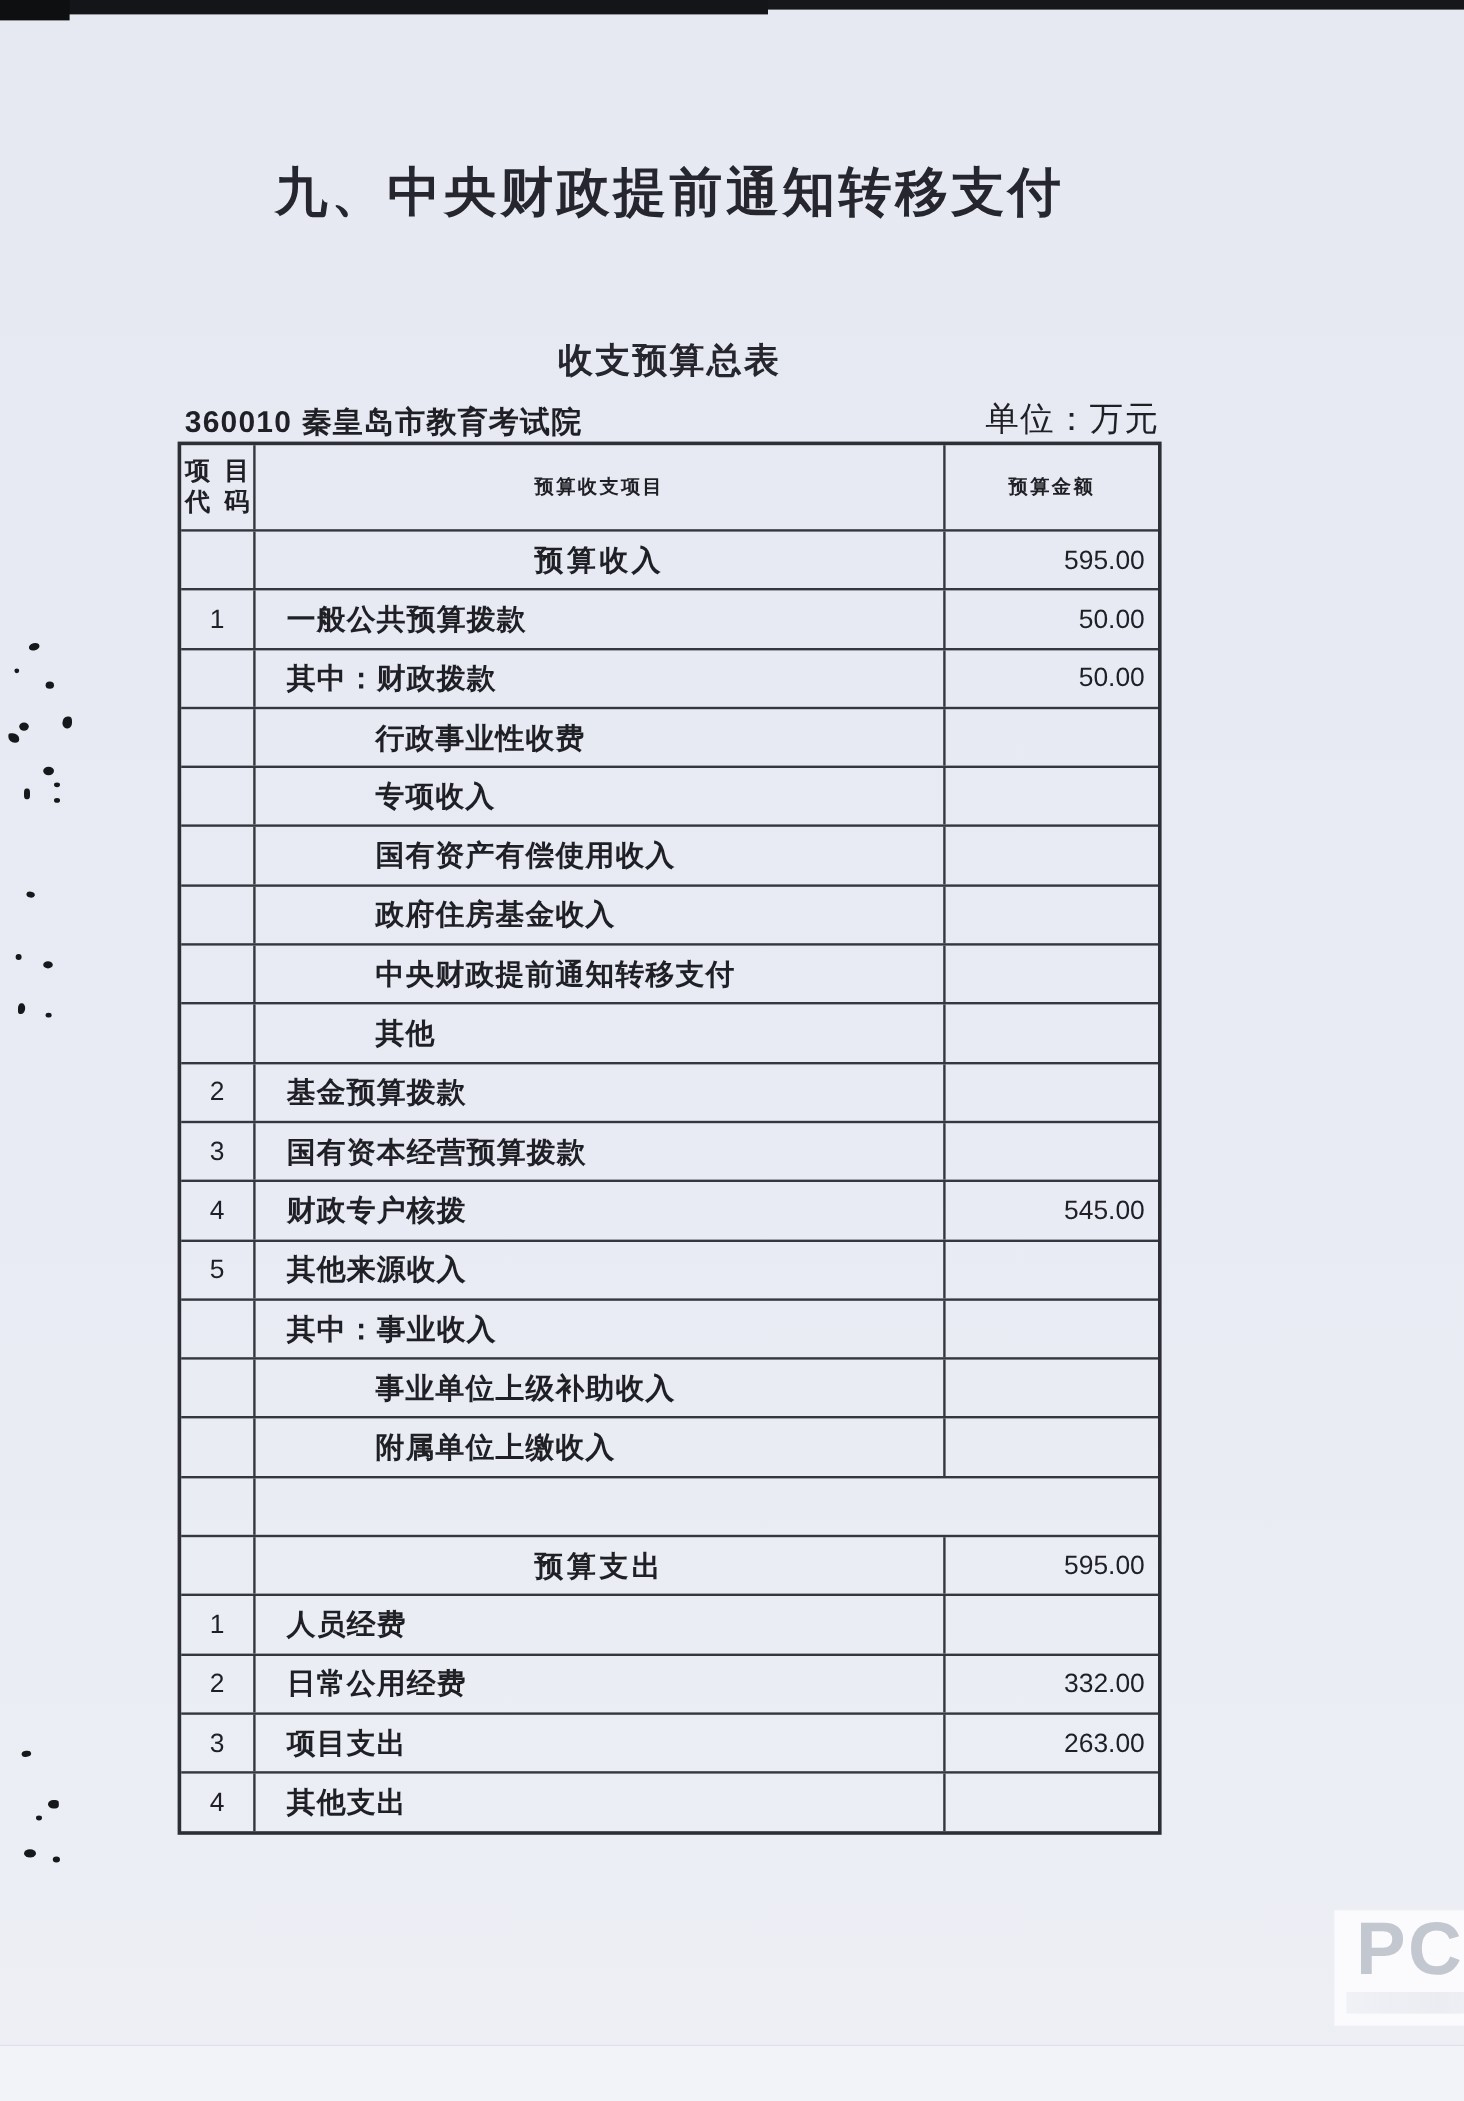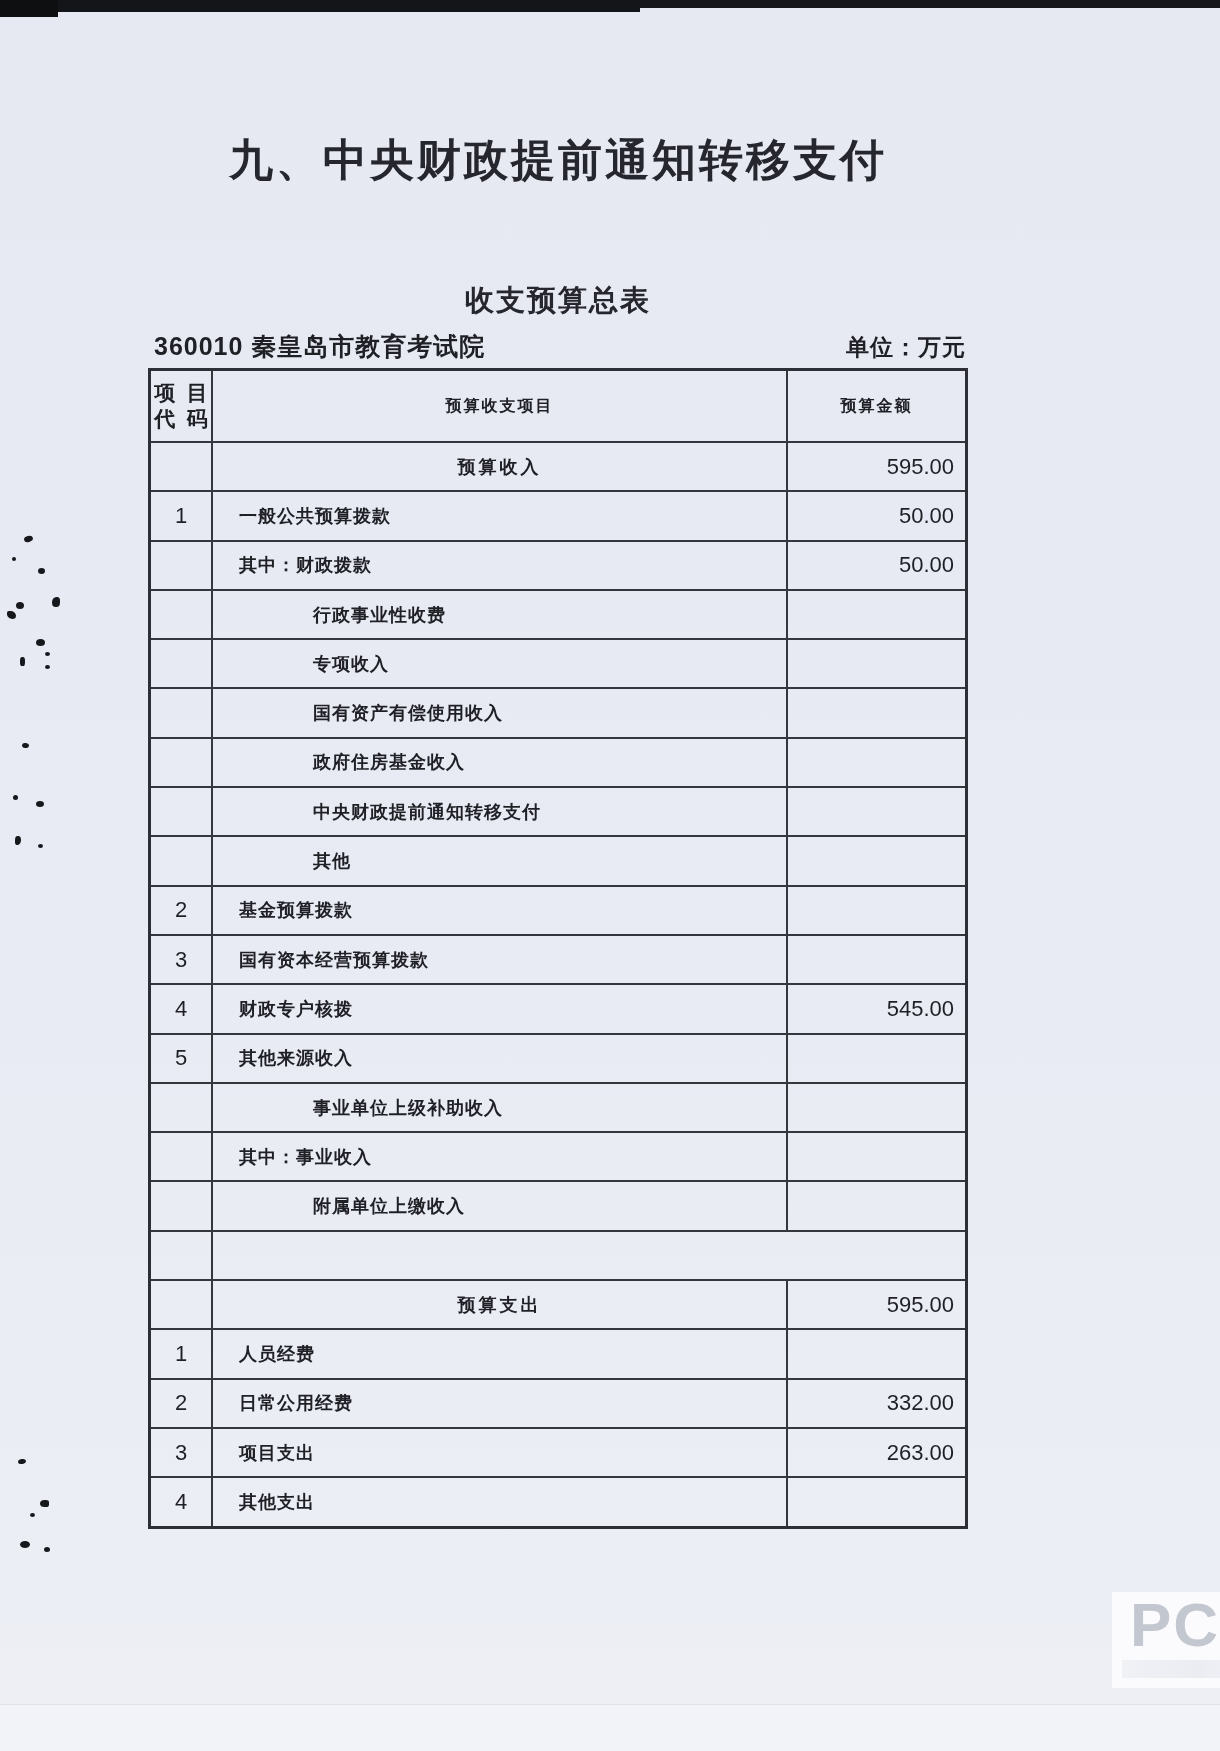--- a/index.html
+++ b/index.html
@@ -43,35 +43,35 @@
   .subtitle{
     position:absolute;top:281px;left:0;width:820px;
     text-align:center;font-size:29px;font-weight:700;letter-spacing:2px;
     color:#26272e;
   }
   .meta{
     position:absolute;top:330px;left:0;width:820px;
     display:flex;justify-content:space-between;align-items:flex-end;
   }
   .meta .org{font-size:25px;font-weight:700;letter-spacing:1px;padding-left:6px;}
-  .meta .unit{font-size:23px;font-weight:700;letter-spacing:1px;padding-right:2px;}
+  .meta .unit{font-size:28px;font-weight:400;letter-spacing:1px;padding-right:2px;}
   
   .budget-table{
     position:absolute;top:368px;left:0;width:814px;
     border:3px solid #2e2f36;
     background:transparent;
   }
   .trow{
     display:grid;grid-template-columns:62px 575px 1fr;
     height:47.3px;border-top:2px solid #35373f;
   }
   .trow.header{height:70px;border-top:none;}
   .cell{display:flex;align-items:center;overflow:hidden;}
   .c1{border-right:2px solid #35373f;justify-content:center;font-size:22px;}
-  .c2{border-right:2px solid #35373f;font-size:18px;font-weight:700;letter-spacing:1px;}
+  .c2{border-right:2px solid #35373f;font-size:24px;font-weight:700;letter-spacing:1px;}
   .c3{justify-content:flex-end;padding-right:11px;font-size:22px;}
   .header .c1{flex-direction:column;justify-content:center;font-weight:700;font-size:21px;line-height:26px;white-space:pre;}
   .header .c2,.header .c3{justify-content:center;font-weight:700;padding:0;font-size:16px;letter-spacing:2px;}
   .kind-item .c2{padding-left:26px;}
   .kind-sub .c2{padding-left:100px;}
   .kind-section .c2{justify-content:center;letter-spacing:3px;}
 </style>
 </head>
 <body>
 
@@ -187,28 +187,28 @@
           <div class="trow kind-item">
             <div class="cell c1">4</div>
             <div class="cell c2">财政专户核拨</div>
             <div class="cell c3">545.00</div>
           </div>
           <div class="trow kind-item">
             <div class="cell c1">5</div>
             <div class="cell c2">其他来源收入</div>
             <div class="cell c3"></div>
           </div>
+          <div class="trow kind-item">
+            <div class="cell c1"></div>
+            <div class="cell c2">其中：事业收入</div>
+            <div class="cell c3"></div>
+          </div>
           <div class="trow kind-sub">
             <div class="cell c1"></div>
             <div class="cell c2">事业单位上级补助收入</div>
-            <div class="cell c3"></div>
-          </div>
-          <div class="trow kind-item">
-            <div class="cell c1"></div>
-            <div class="cell c2">其中：事业收入</div>
             <div class="cell c3"></div>
           </div>
           <div class="trow kind-sub">
             <div class="cell c1"></div>
             <div class="cell c2">附属单位上缴收入</div>
             <div class="cell c3"></div>
           </div>
           <div class="trow kind-sub">
             <div class="cell c1"></div>
             <div class="cell c3"></div>

